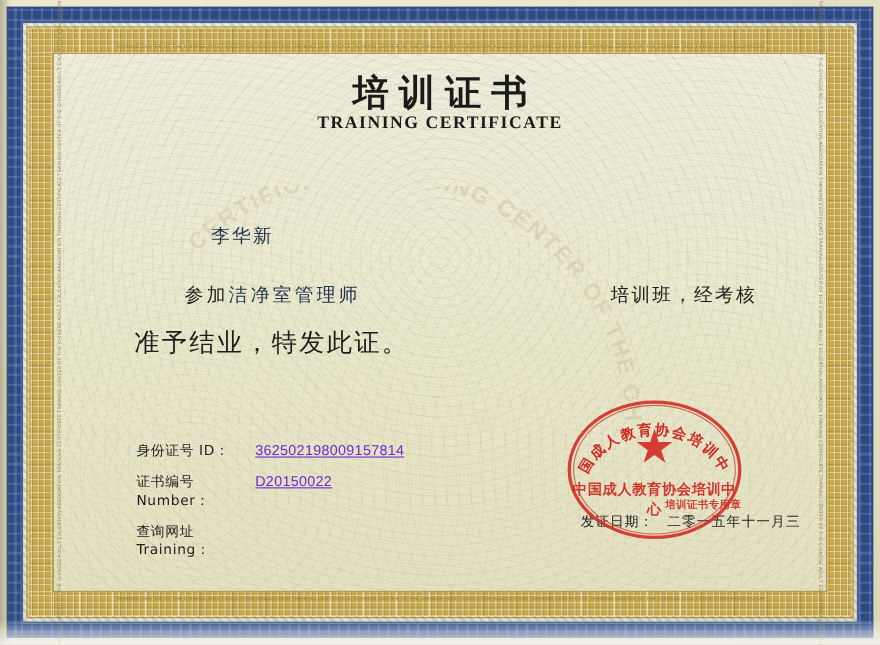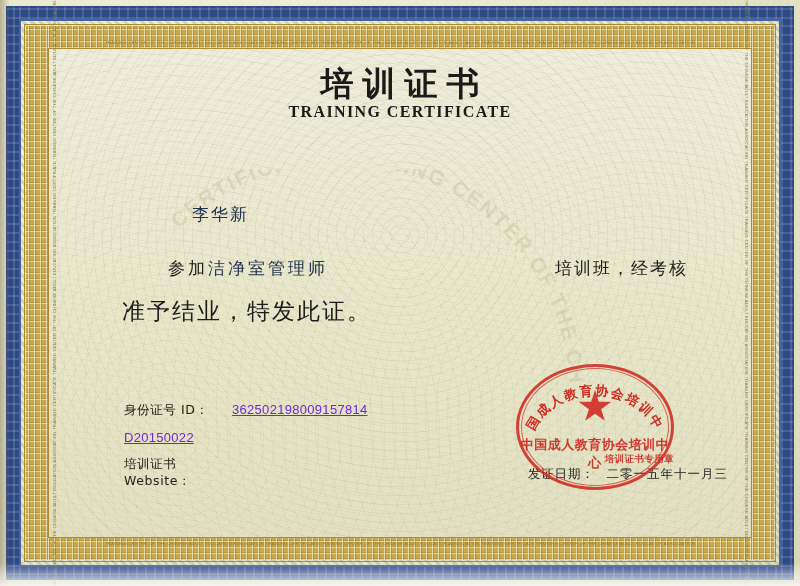--- a/index.html
+++ b/index.html
@@ -410,24 +410,25 @@
   </div>
 
   <div class="row-confer">准予结业，特发此证。</div>
 
   <div class="fields">
     <div class="field-row">
       <span class="field-label">身份证号 ID：</span>
       <span class="field-value">362502198009157814</span>
     </div>
     <div class="field-row">
+      <span class="field-label">证书编号 Number：</span>
       <span class="field-value">D20150022</span>
     </div>
     <div class="field-row">
-      <span class="field-label">培训证书 Website：</span>
+      <span class="field-label">查询网址 Training：</span>
       <span class="field-value"></span>
     </div>
   </div>
 
   <div class="issue-row">
     <span class="issue-label">发证日期：</span>
     <span class="issue-value">二零一五年十一月三</span>
   </div>
 
   <div class="seal">

